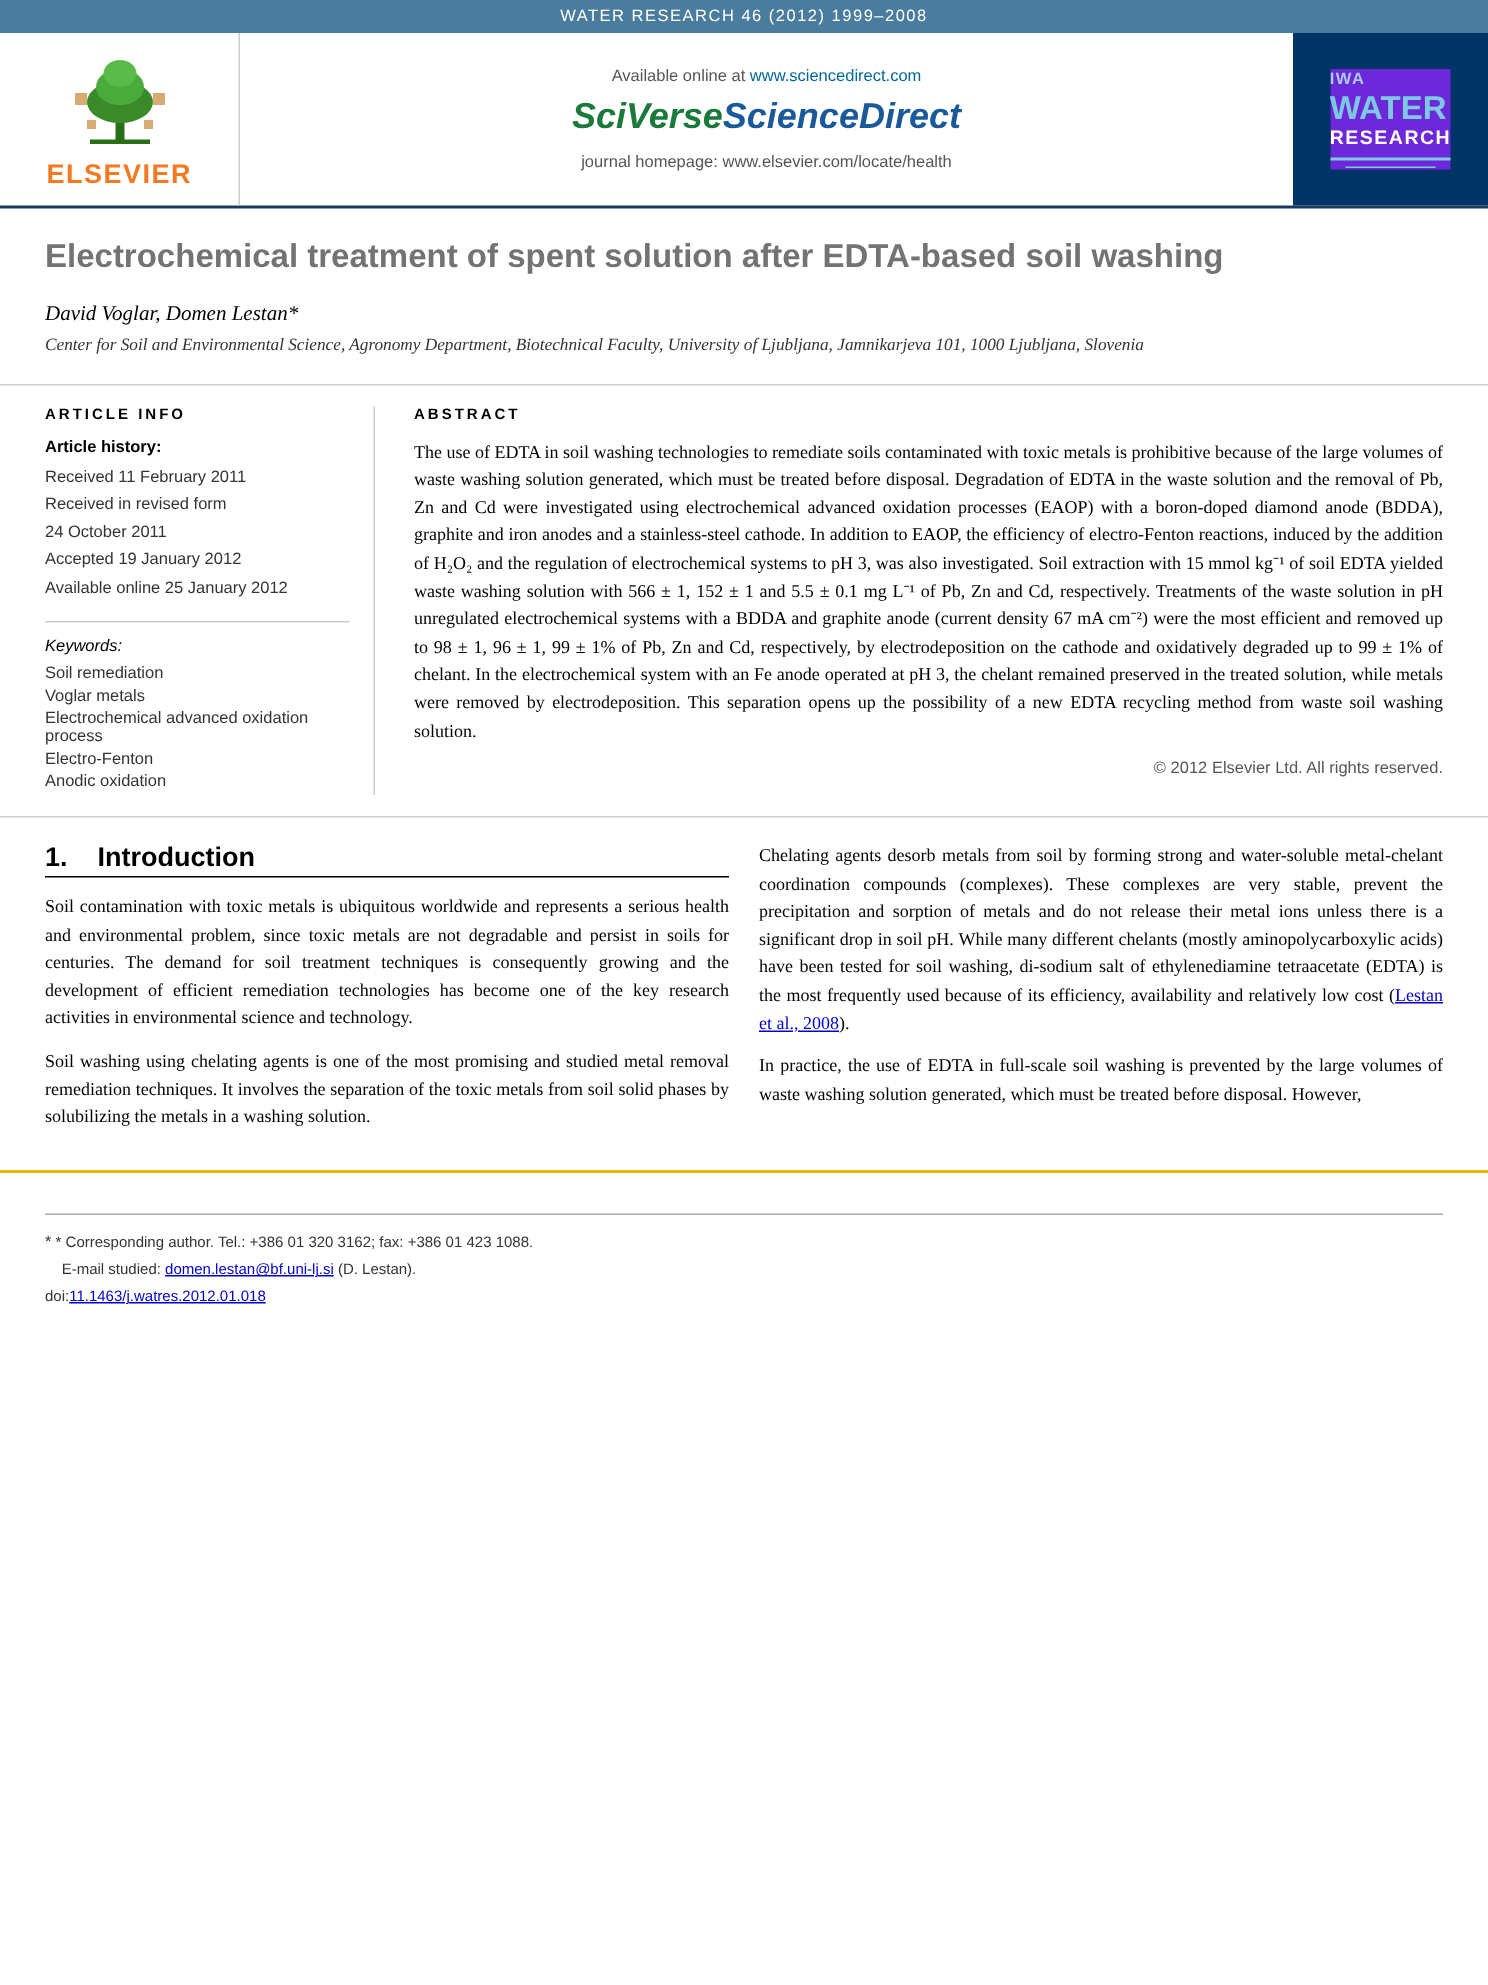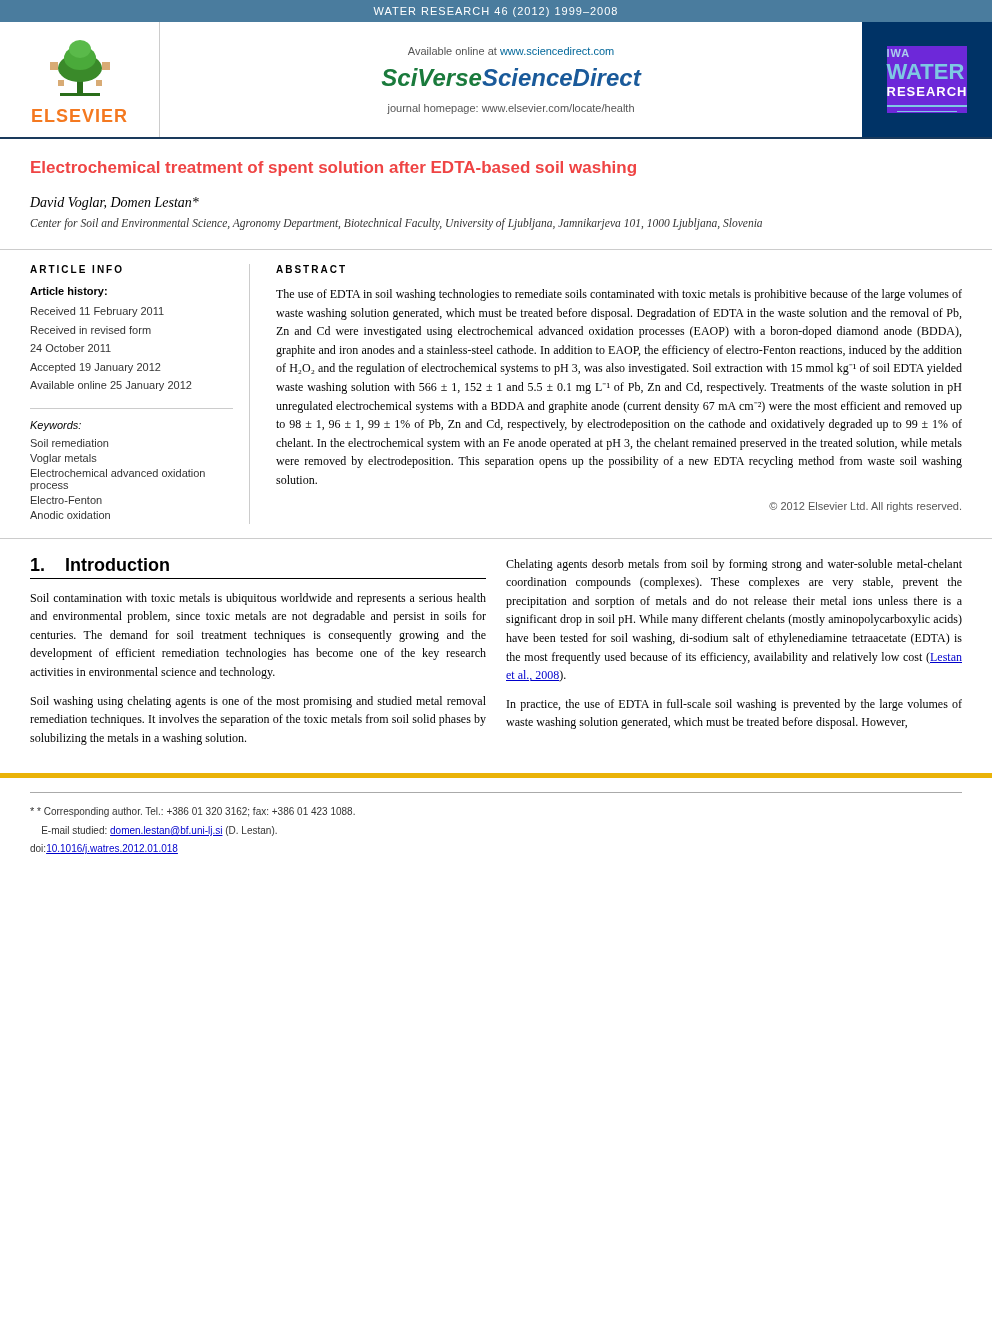--- a/index.html
+++ b/index.html
@@ -105,25 +105,25 @@
       line-height: 1.3;
     }
 
     
     .article-title-section {
       padding: 18px 30px 10px 30px;
       border-bottom: 1px solid #ccc;
     }
 
     .article-title {
-      font-size: 17px;
+      font-size: 22px;
       font-weight: bold;
       font-family: Arial, sans-serif;
       line-height: 1.3;
-      color: #ef4444;
+      color: #737373;
       margin-bottom: 16px;
     }
 
     .authors {
       font-size: 14px;
       font-style: italic;
       margin-bottom: 6px;
       color: #000;
     }
 
@@ -251,22 +251,22 @@
       margin-bottom: 10px;
     }
 
     .body-para a, .body-para .link {
       color: #0000cc;
       text-decoration: underline;
     }
 
     
     .footer-section {
-      border-top: 5px solid #eab308;
-      padding: 4px 30px;
+      border-top: 2px solid #eab308;
+      padding: 17px 30px;
       font-size: 10px;
       font-family: Arial, sans-serif;
       color: #333;
       line-height: 1.6;
     }
 
     .footnote-line {
       margin-bottom: 2px;
     }
 
@@ -415,15 +415,15 @@
 <div class="footer-section">
   <hr class="section-rule">
   <div class="footnote-line">
     <span class="star">*</span>
     <span>* Corresponding author. Tel.: +386 01 320 3162; fax: +386 01 423 1088.</span>
   </div>
   <div class="footnote-line">
     &nbsp;&nbsp;&nbsp;&nbsp;<span>E-mail studied: </span><a class="footnote-link" href="#">domen.lestan@bf.uni-lj.si</a><span> (D. Lestan).</span>
   </div>
   <div class="footnote-line">
-    <span>doi:</span><a class="footnote-link" href="#">10.1016/j.watres.2012.01.018</a>
+    <span>doi:</span><a class="footnote-link" href="#">11.1463/j.watres.2012.01.018</a>
   </div>
 </div>
 
 </body></html>

